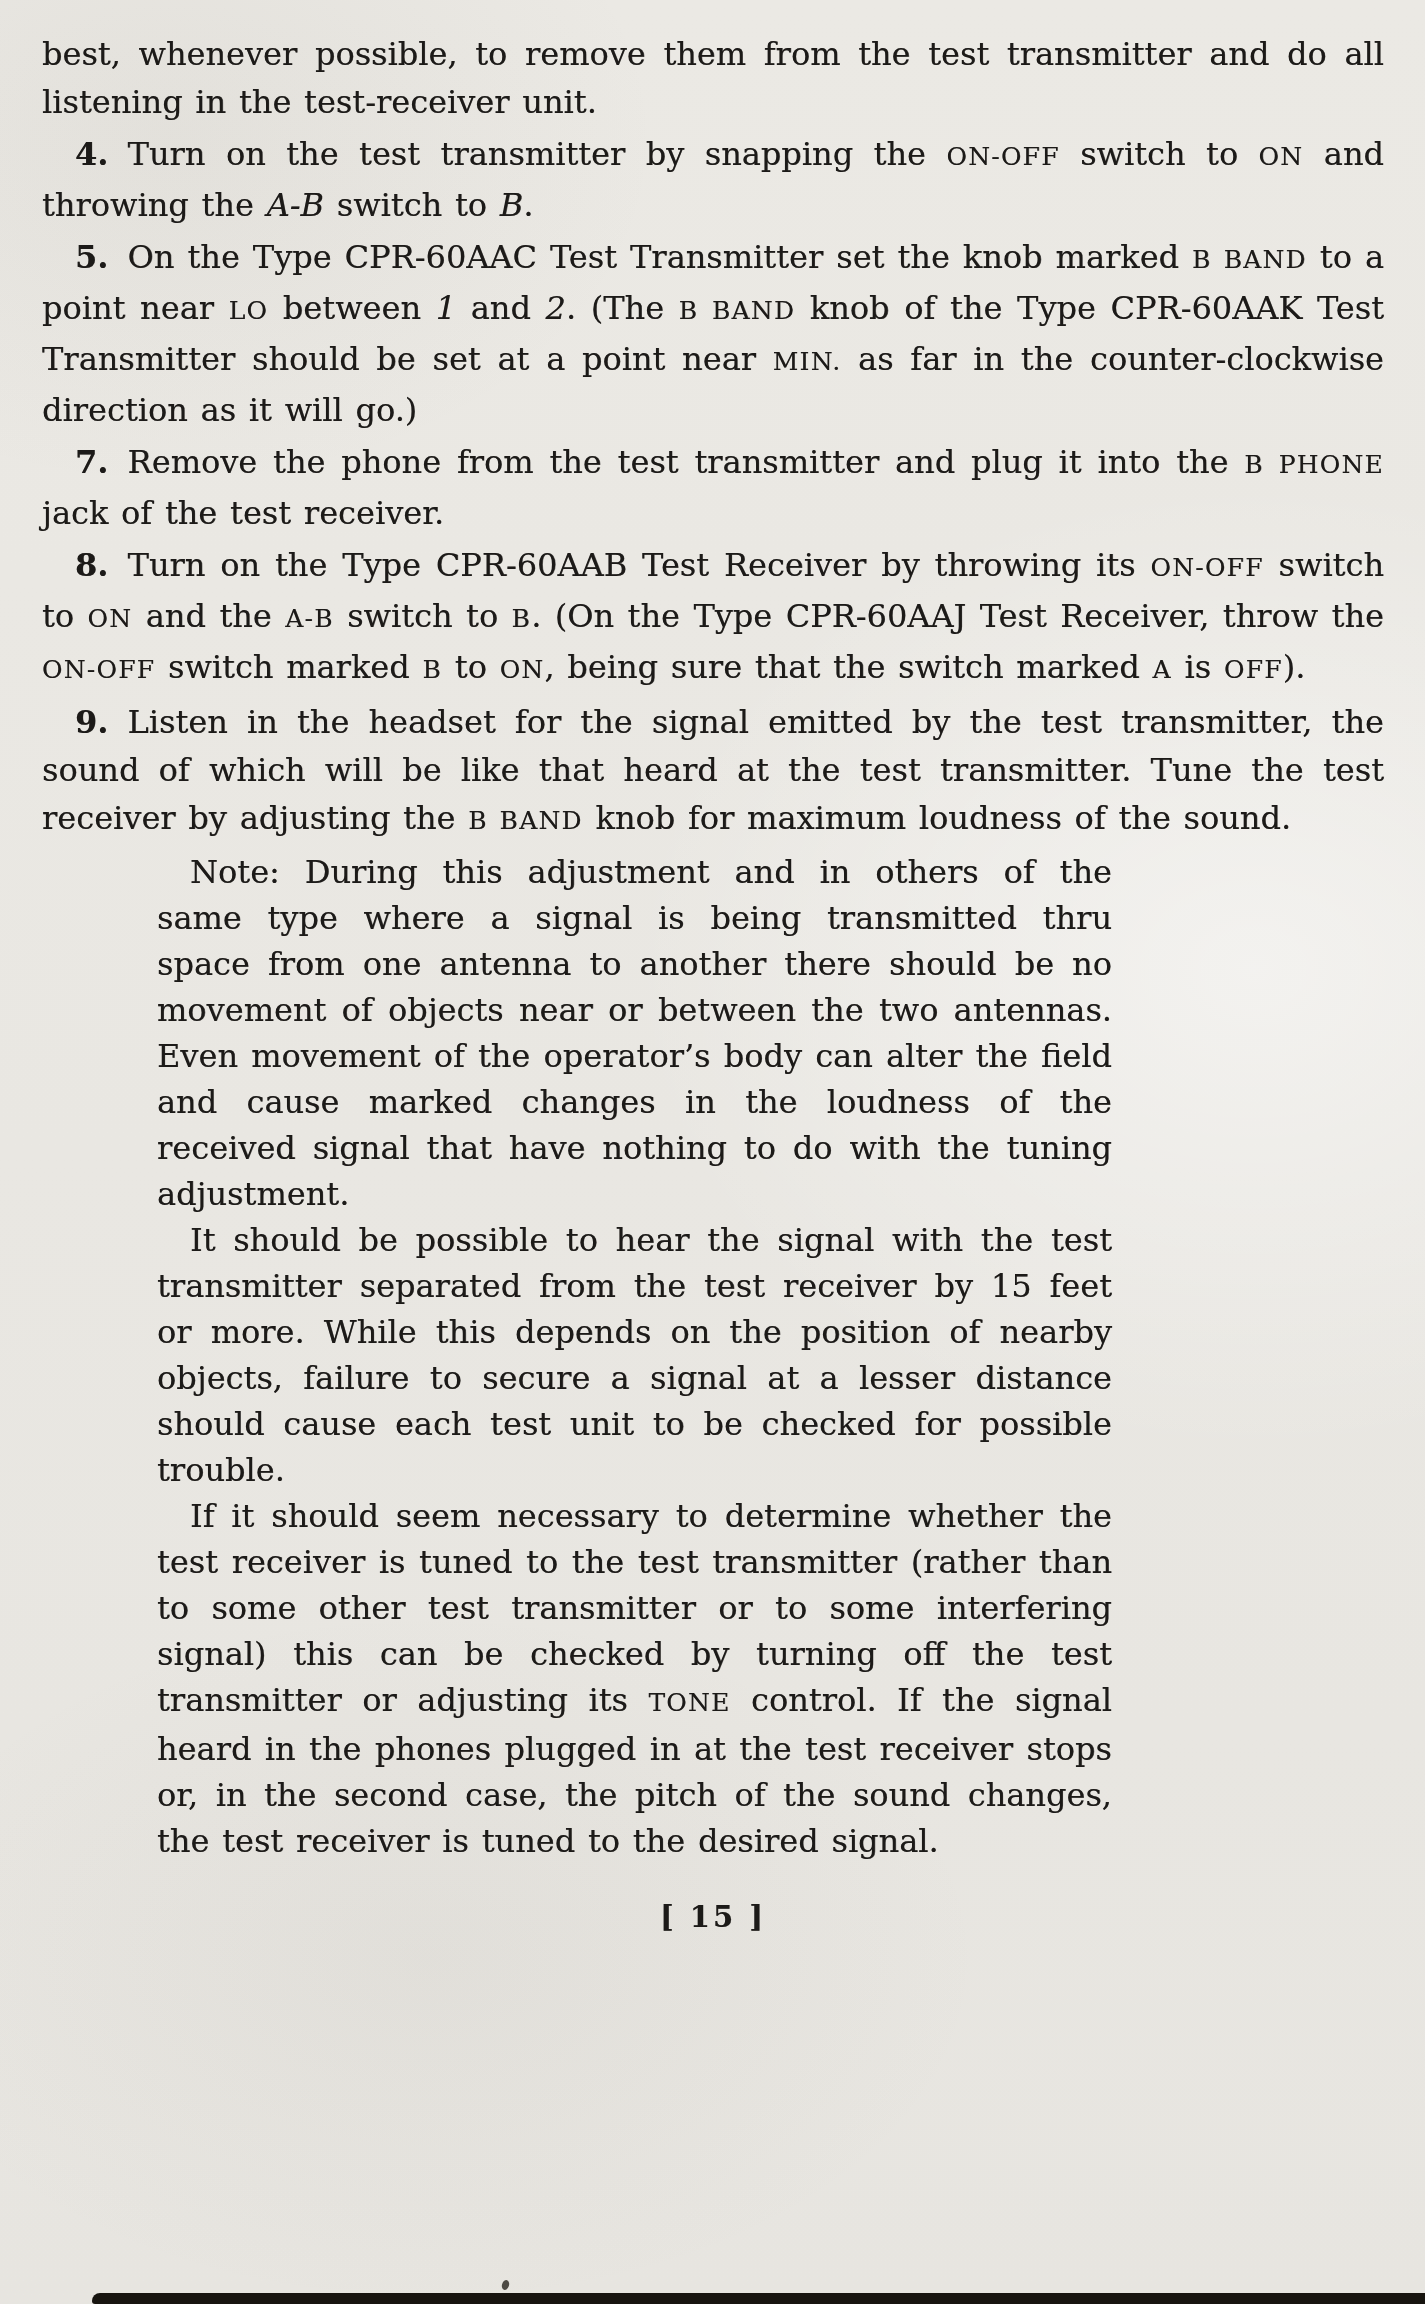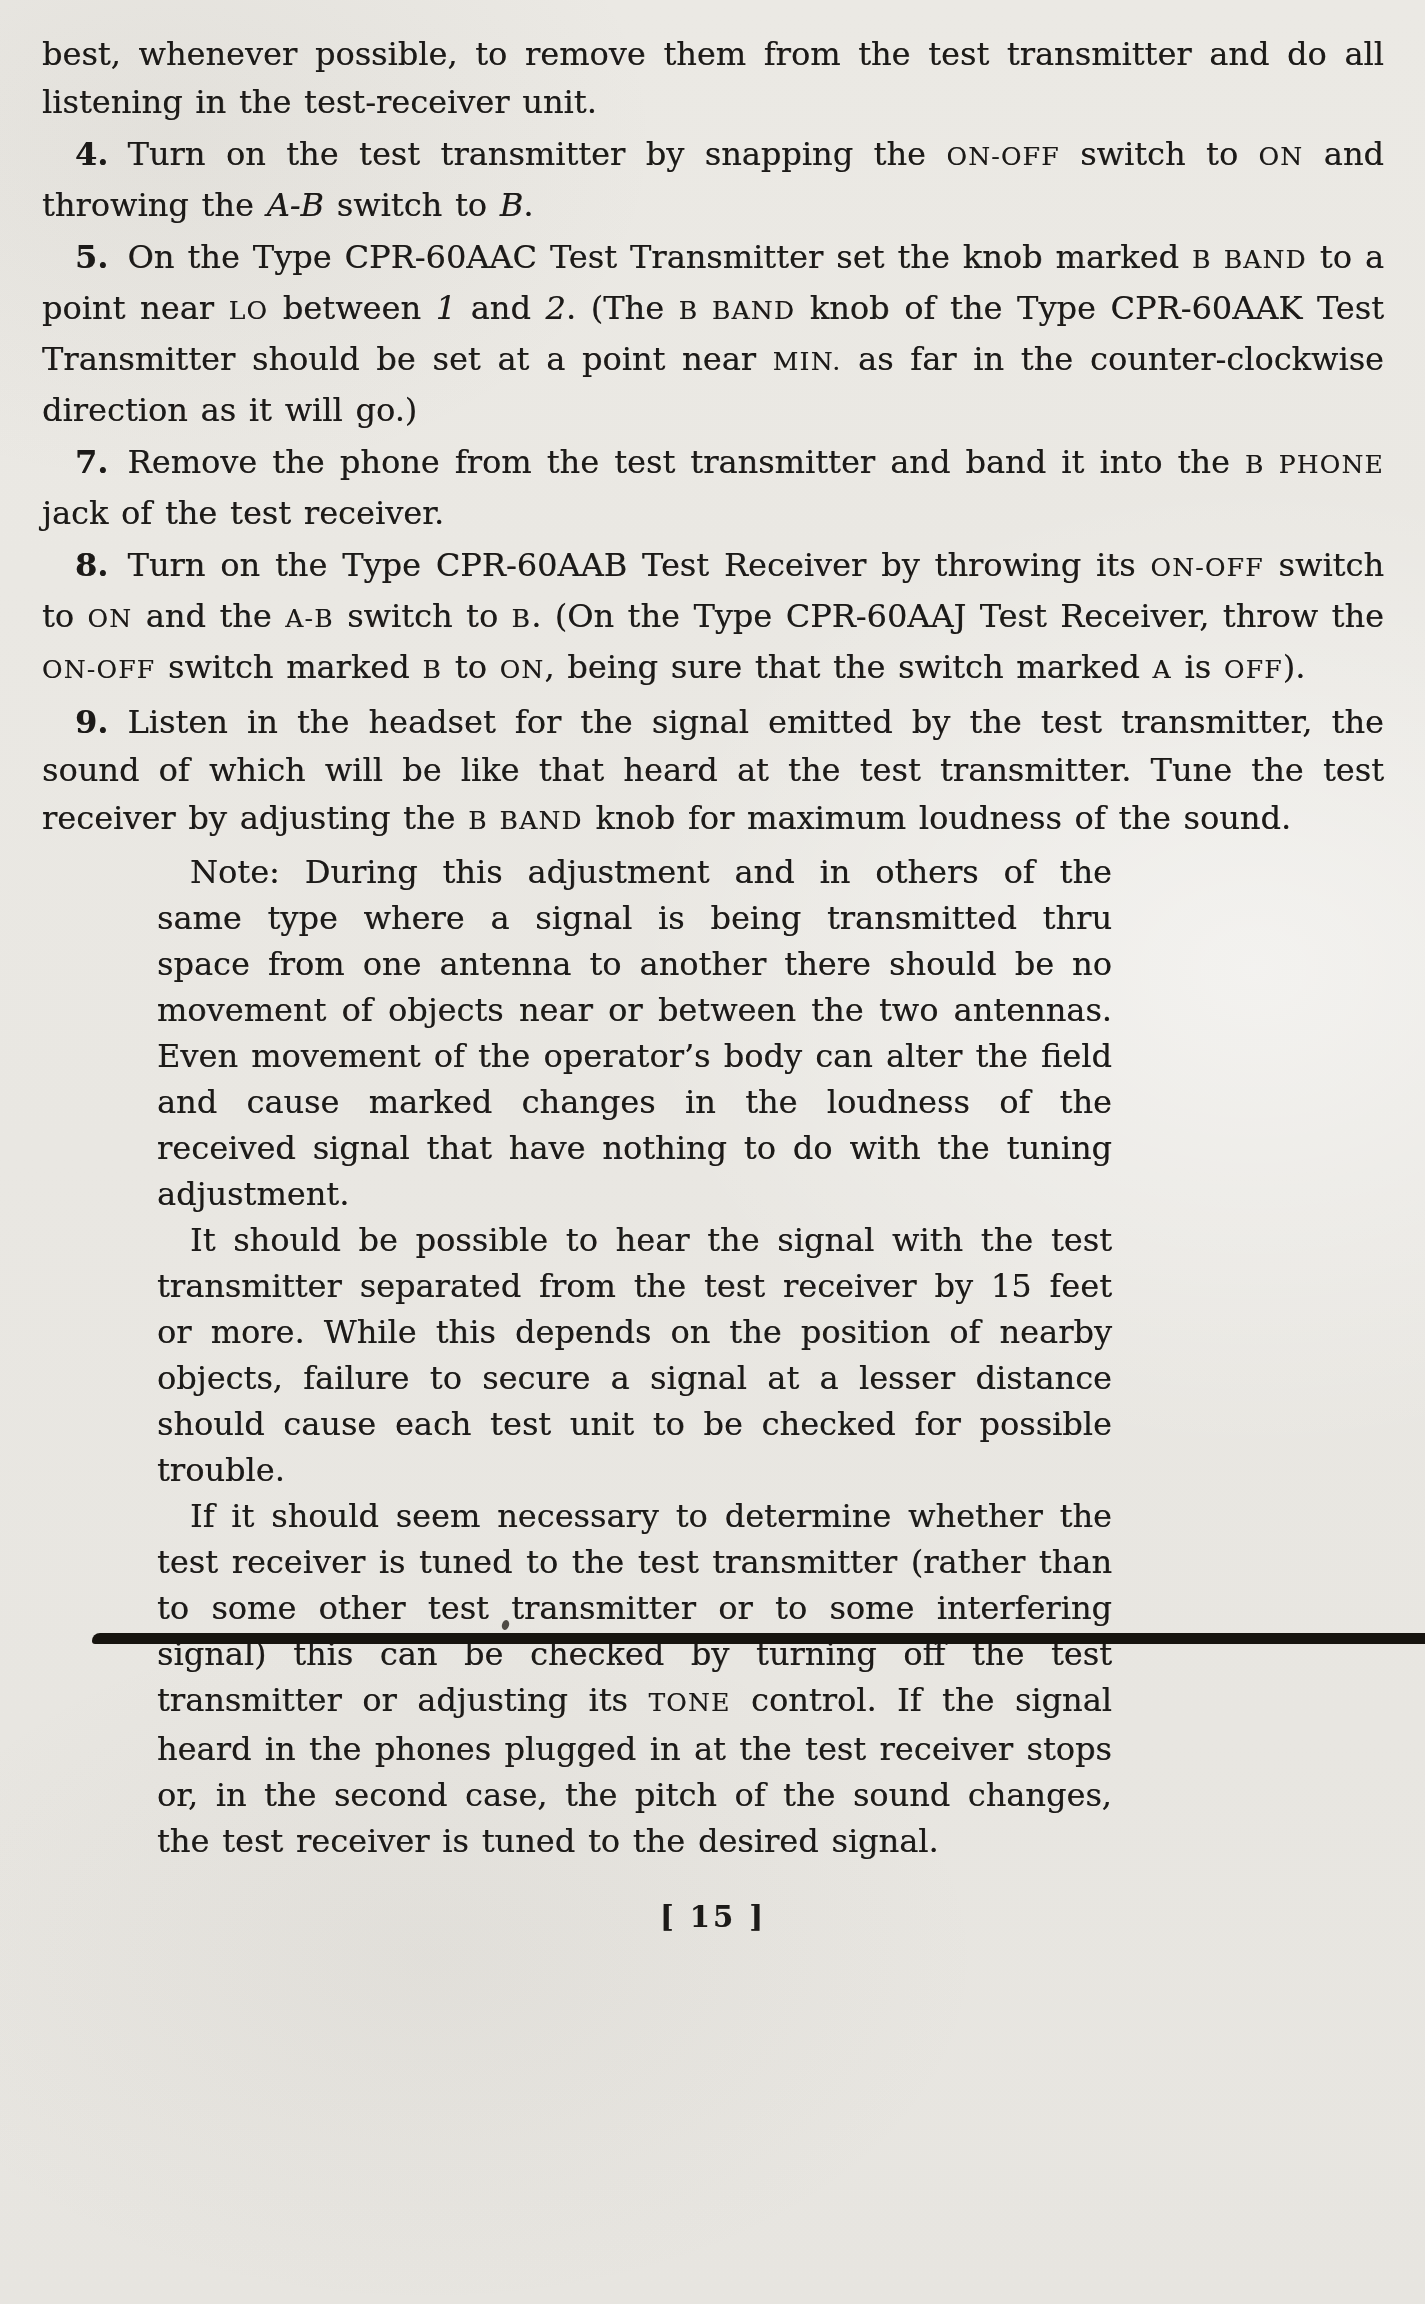--- a/index.html
+++ b/index.html
@@ -15,21 +15,21 @@
       radial-gradient(ellipse 900px 700px at 88% 42%, rgba(255,255,255,0.45), transparent 70%),
       radial-gradient(ellipse 800px 500px at 30% 85%, rgba(120,115,105,0.06), transparent 70%),
       linear-gradient(#ebe9e4, #e7e5e0);
     font-family: "DejaVu Serif", "Liberation Serif", serif;
     color: #1c1a18;
   }
   .page {
     position: relative;
     box-sizing: border-box;
     width: 1425px;
-    height: 1644px;
+    height: 2304px;
     padding: 30px 39px 0 42px;
   }
   #paragraphs { width: 1342px; }
   .para {
     margin: 0;
     text-align: justify;
     font-size: 32px;
     line-height: 48px;
     word-spacing: 0.08em;
     text-shadow: 0.3px 0.3px 0 rgba(20,18,16,0.55);
@@ -81,21 +81,21 @@
   }
 </style>
 </head>
 <body>
 
 <main class="page">
   <div id="paragraphs">
       <p class="para body"><span class="run">best, whenever possible, to remove them from the test transmitter and do all listening in the test-receiver unit.</span></p>
       <p class="para body indent"><span class="run s-num">4.</span><span class="run">Turn on the test transmitter by snapping the </span><span class="run s-sc">on-off</span><span class="run"> switch to </span><span class="run s-sc">on</span><span class="run"> and throwing the </span><span class="run s-i">A-B</span><span class="run"> switch to </span><span class="run s-i">B</span><span class="run">.</span></p>
       <p class="para body indent"><span class="run s-num">5.</span><span class="run">On the Type CPR-60AAC Test Transmitter set the knob marked </span><span class="run s-sc">b band</span><span class="run"> to a point near </span><span class="run s-sc">lo</span><span class="run"> between </span><span class="run s-i">1</span><span class="run"> and </span><span class="run s-i">2</span><span class="run">. (The </span><span class="run s-sc">b band</span><span class="run"> knob of the Type CPR-60AAK Test Transmitter should be set at a point near </span><span class="run s-sc">min.</span><span class="run"> as far in the counter-clockwise direction as it will go.)</span></p>
-      <p class="para body indent"><span class="run s-num">7.</span><span class="run">Remove the phone from the test transmitter and band it into the </span><span class="run s-sc">b phone</span><span class="run"> jack of the test receiver.</span></p>
+      <p class="para body indent"><span class="run s-num">7.</span><span class="run">Remove the phone from the test transmitter and plug it into the </span><span class="run s-sc">b phone</span><span class="run"> jack of the test receiver.</span></p>
       <p class="para body indent"><span class="run s-num">8.</span><span class="run">Turn on the Type CPR-60AAB Test Receiver by throwing its </span><span class="run s-sc">on-off</span><span class="run"> switch to </span><span class="run s-sc">on</span><span class="run"> and the </span><span class="run s-sc">a-b</span><span class="run"> switch to </span><span class="run s-sc">b</span><span class="run">. (On the Type CPR-60AAJ Test Receiver, throw the </span><span class="run s-sc">on-off</span><span class="run"> switch marked </span><span class="run s-sc">b</span><span class="run"> to </span><span class="run s-sc">on</span><span class="run">, being sure that the switch marked </span><span class="run s-sc">a</span><span class="run"> is </span><span class="run s-sc">off</span><span class="run">).</span></p>
       <p class="para body indent"><span class="run s-num">9.</span><span class="run">Listen in the headset for the signal emitted by the test transmitter, the sound of which will be like that heard at the test transmitter. Tune the test receiver by adjusting the </span><span class="run s-sc">b band</span><span class="run"> knob for maximum loudness of the sound.</span></p>
       <p class="para note indent"><span class="run s-bold">Note:</span><span class="run"> During this adjustment and in others of the same type where a signal is being transmitted thru space from one antenna to another there should be no movement of objects near or between the two antennas. Even movement of the operator’s body can alter the field and cause marked changes in the loudness of the received signal that have nothing to do with the tuning adjustment.</span></p>
       <p class="para note indent"><span class="run">It should be possible to hear the signal with the test transmitter separated from the test receiver by 15 feet or more. While this depends on the position of nearby objects, failure to secure a signal at a lesser distance should cause each test unit to be checked for possible trouble.</span></p>
       <p class="para note indent"><span class="run">If it should seem necessary to determine whether the test receiver is tuned to the test transmitter (rather than to some other test transmitter or to some interfering signal) this can be checked by turning off the test transmitter or adjusting its </span><span class="run s-sc">tone</span><span class="run"> control. If the signal heard in the phones plugged in at the test receiver stops or, in the second case, the pitch of the sound changes, the test receiver is tuned to the desired signal.</span></p>
     </div>
   <div class="pagenum">[ 15 ]</div>
   <div class="scan-speck"></div>
   <div class="scan-bar"></div>
 </main>

